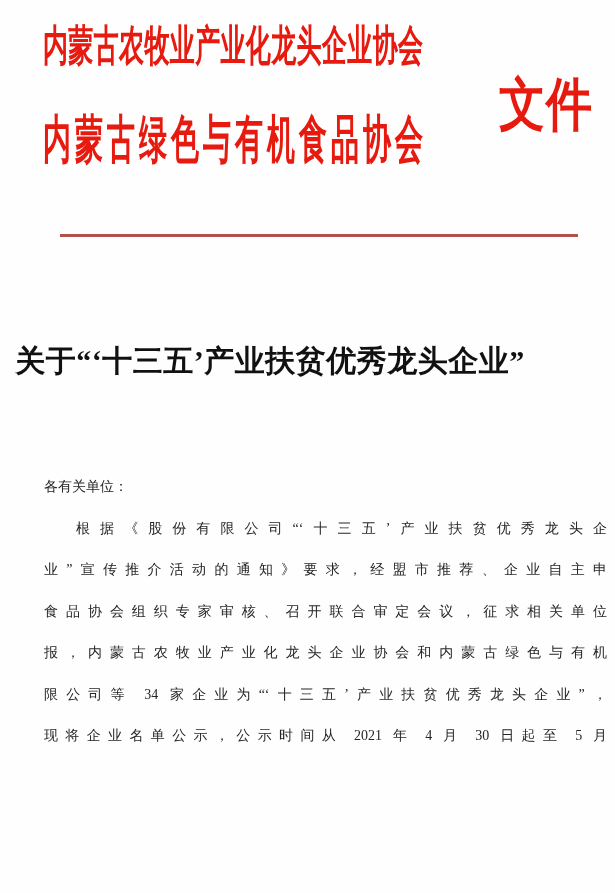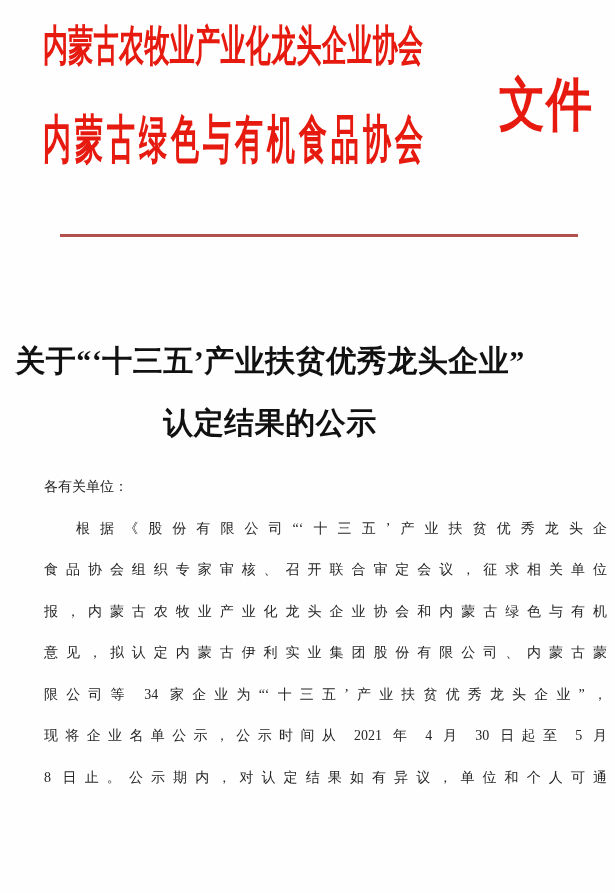--- a/index.html
+++ b/index.html
@@ -100,28 +100,26 @@
   <div class="org-line org-line-1">内蒙古农牧业产业化龙头企业协会</div>
 
   <div class="org-line org-line-2">内蒙古绿色与有机食品协会</div>
 
   <div class="doc-label">文件</div>
 
   <div class="red-rule"></div>
 
   <div class="doc-title">
     <div>关于“‘十三五’产业扶贫优秀龙头企业”</div>
-    <div>认定结果的公示</div>
   </div>
 
   <div class="doc-body">
     <div class="salutation">各有关单位：</div>
 
     <div class="body-line first">根据《股份有限公司“‘十三五’产业扶贫优秀龙头企</div>
+    <div class="body-line">业”宣传推介活动的通知》要求，经盟市推荐、企业自主申</div>
     <div class="body-line">食品协会组织专家审核、召开联合审定会议，征求相关单位</div>
     <div class="body-line">报，内蒙古农牧业产业化龙头企业协会和内蒙古绿色与有机</div>
-    <div class="body-line">意见，拟认定内蒙古伊利实业集团股份有限公司、内蒙古蒙</div>
     <div class="body-line">限公司等 34 家企业为“‘十三五’产业扶贫优秀龙头企业”，</div>
     <div class="body-line">现将企业名单公示，公示时间从 2021 年 4 月 30 日起至 5 月</div>
-    <div class="body-line">8 日止。公示期内，对认定结果如有异议，单位和个人可通</div>
   </div>
 
 </div>
 
 </body></html>

